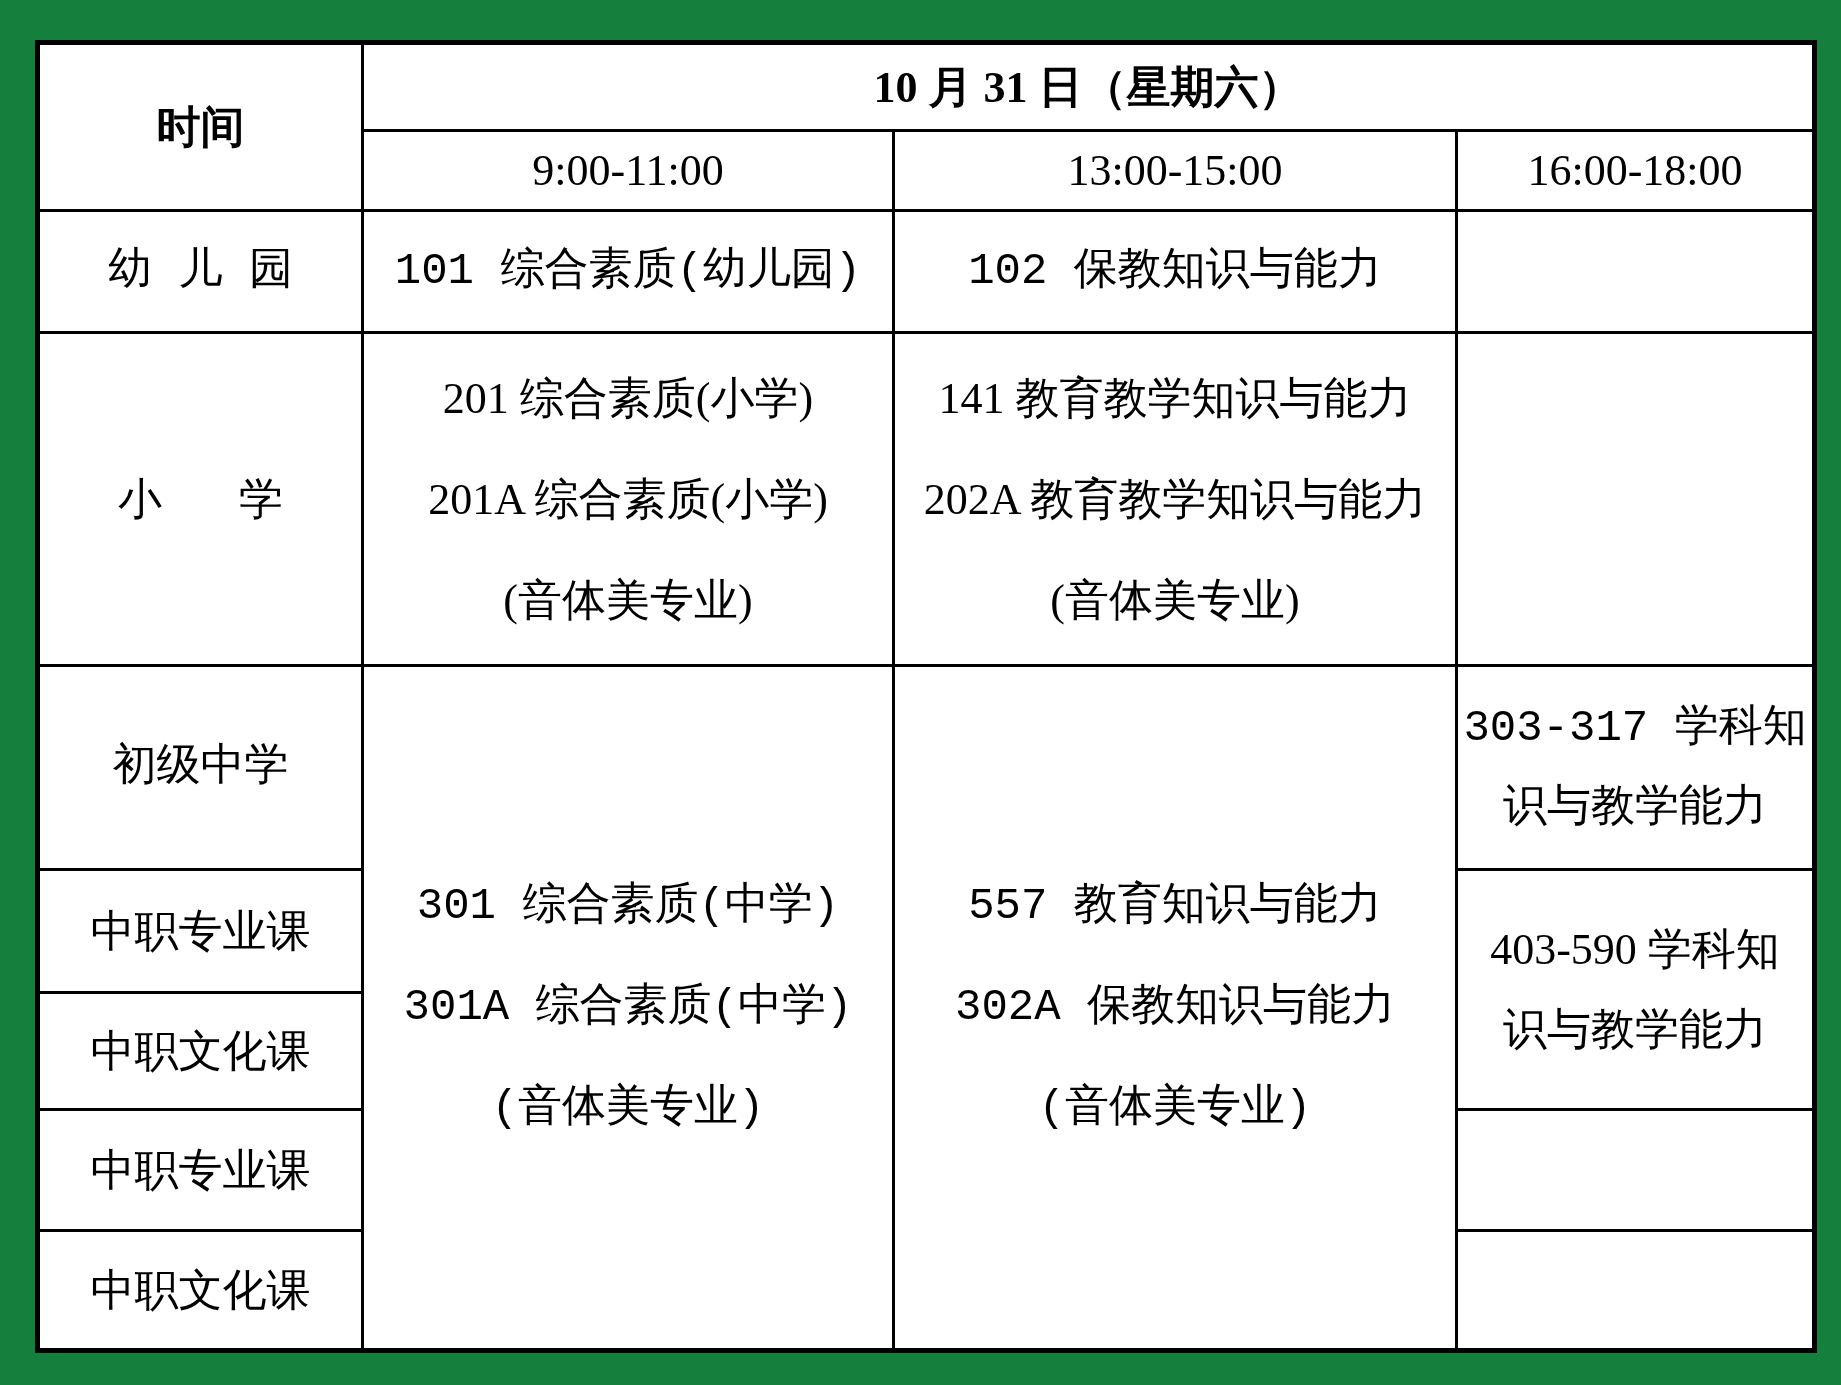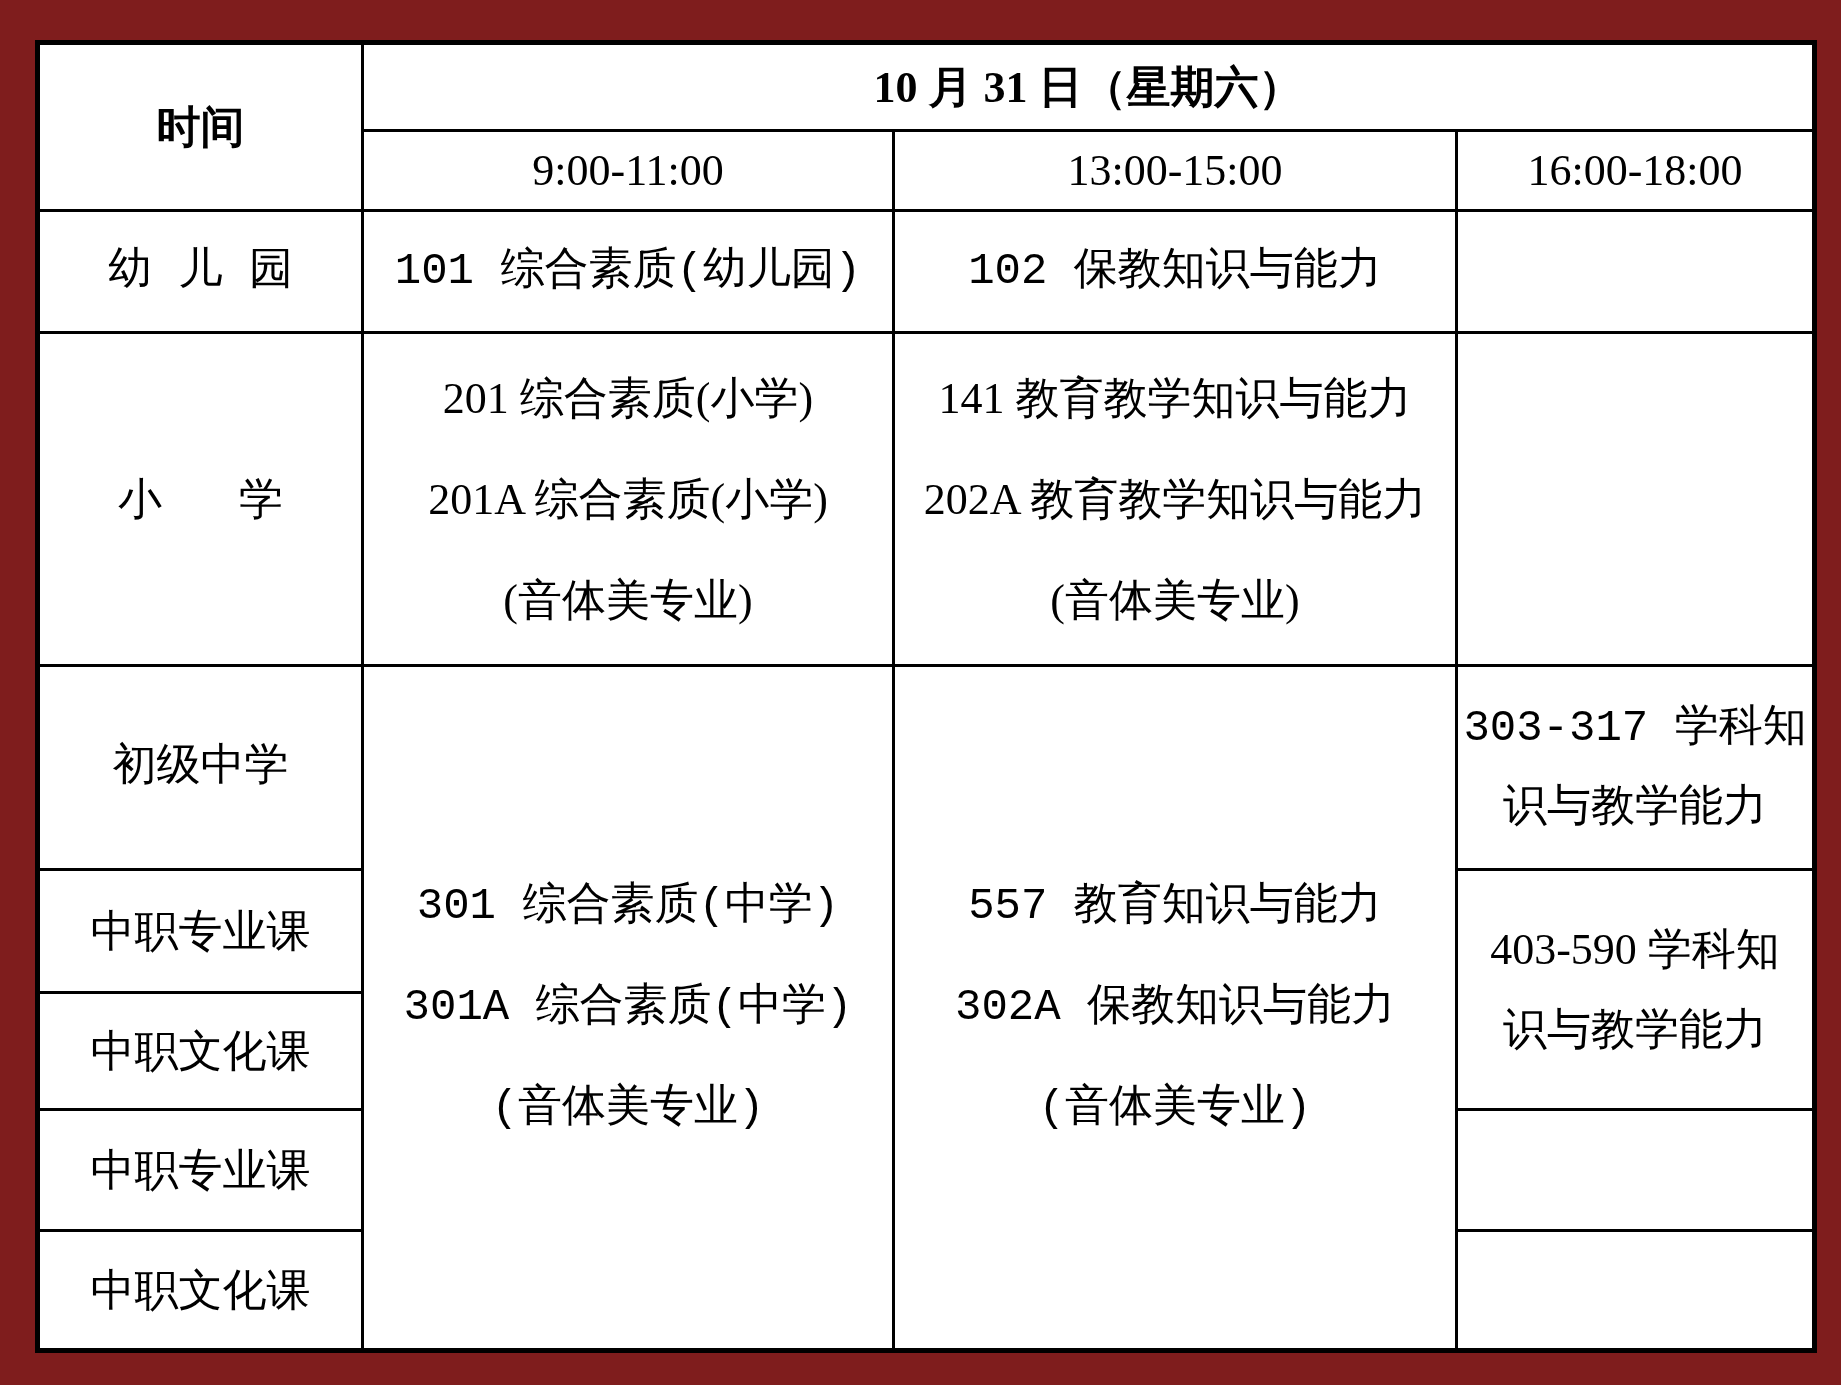--- a/index.html
+++ b/index.html
@@ -8,21 +8,21 @@
     background: #ffffff;
     width: 1841px;
     height: 1385px;
     font-family: "Liberation Serif", "DejaVu Serif", serif;
     color: #000000;
   }
   .canvas {
     position: relative;
     width: 1841px;
     height: 1385px;
-    background: #7f1d1d;
+    background: #15803d;
     overflow: hidden;
   }
   table.sched {
     position: absolute;
     left: 35px;
     top: 40px;
     border-collapse: collapse;
     table-layout: fixed;
     width: 1777px;
     border: 5px solid #000000;

